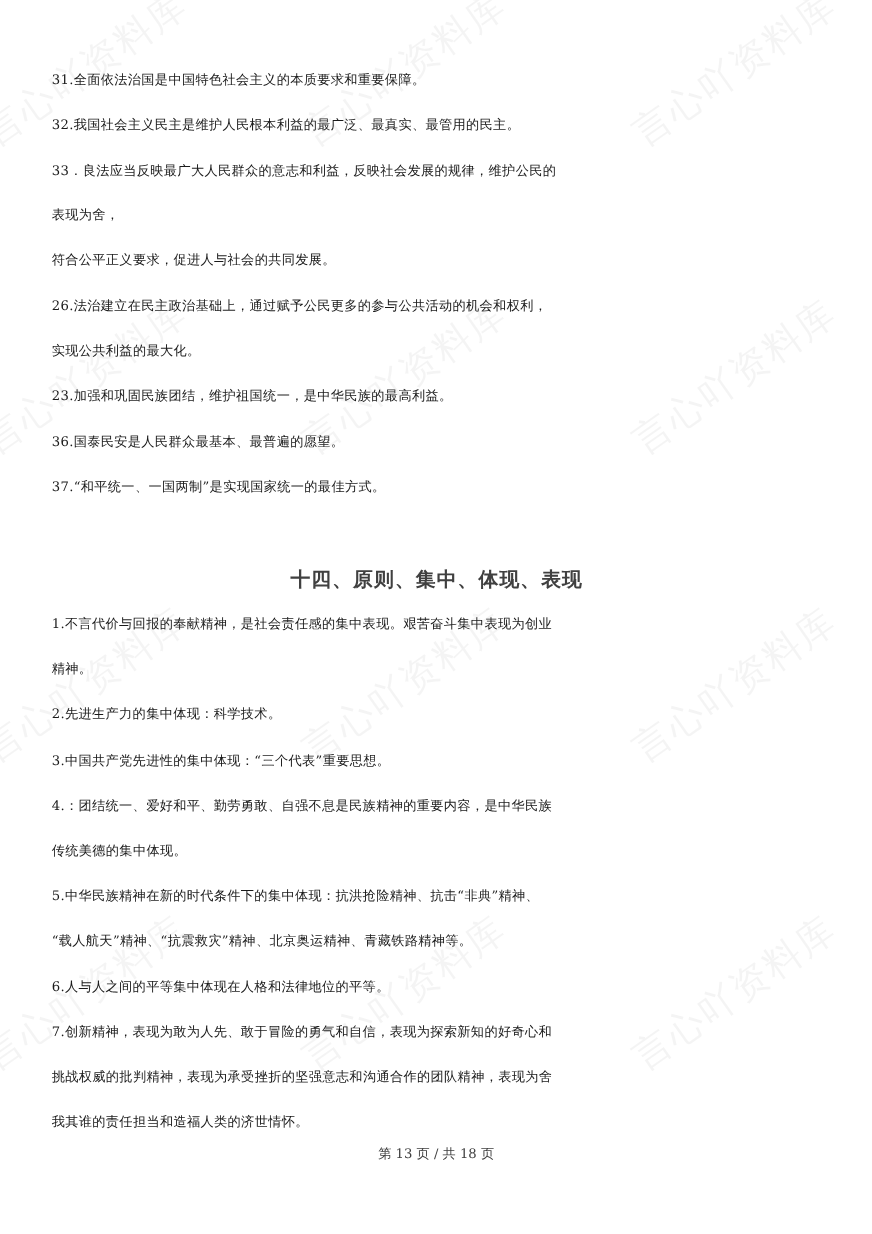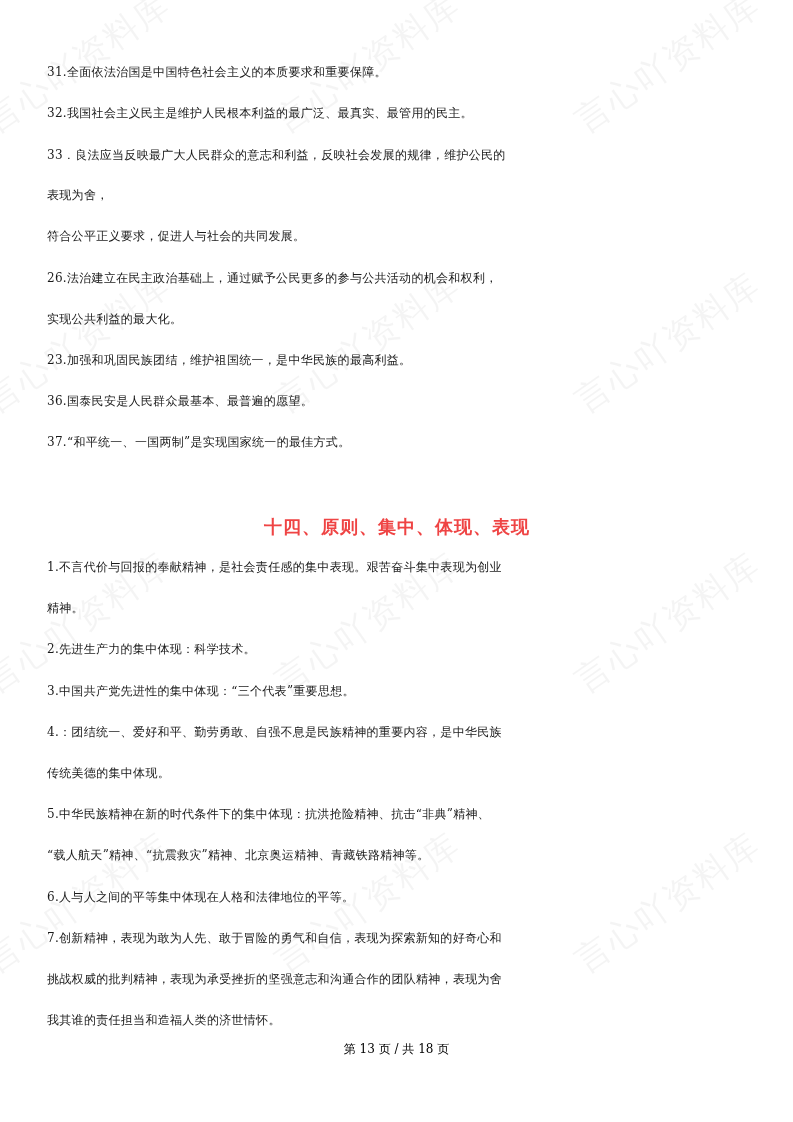--- a/index.html
+++ b/index.html
@@ -10,25 +10,25 @@
   .watermarks { position: absolute; inset: 0; pointer-events: none; z-index: 0; }
   .wm {
     position: absolute; font-family: "DejaVu Sans", sans-serif; font-size: 34px; color: rgba(0,0,0,0.045);
     transform: rotate(-35deg); white-space: nowrap; letter-spacing: 2px;
   }
   .page { position: absolute; left: 47px; top: 0; width: 700px; z-index: 1; }
   .line {
     position: absolute; left: 0; font-size: 12px; line-height: 20px; white-space: nowrap; letter-spacing: 0.3px;
   }
   .title {
-    position: absolute; left: 0; width: 700px; text-align: center; font-size: 18px; color: #ef4444; font-weight: bold;
+    position: absolute; left: 0; width: 700px; text-align: center; font-size: 18px; color: #404040; font-weight: bold;
     letter-spacing: 1px;
   }
   .footer {
-    position: absolute; left: 0; width: 793px; text-align: center; font-size: 12px; color: #000000; z-index: 1;
+    position: absolute; left: 0; width: 793px; text-align: center; font-size: 12px; color: #404040; z-index: 1;
   }
 </style>
 </head>
 <body>
 
 <div class="watermarks">
   <div class="wm" style="left:-30px;top:40px">言心吖资料库</div>
   <div class="wm" style="left:260px;top:40px">言心吖资料库</div>
   <div class="wm" style="left:560px;top:40px">言心吖资料库</div>
   <div class="wm" style="left:-30px;top:320px">言心吖资料库</div>

